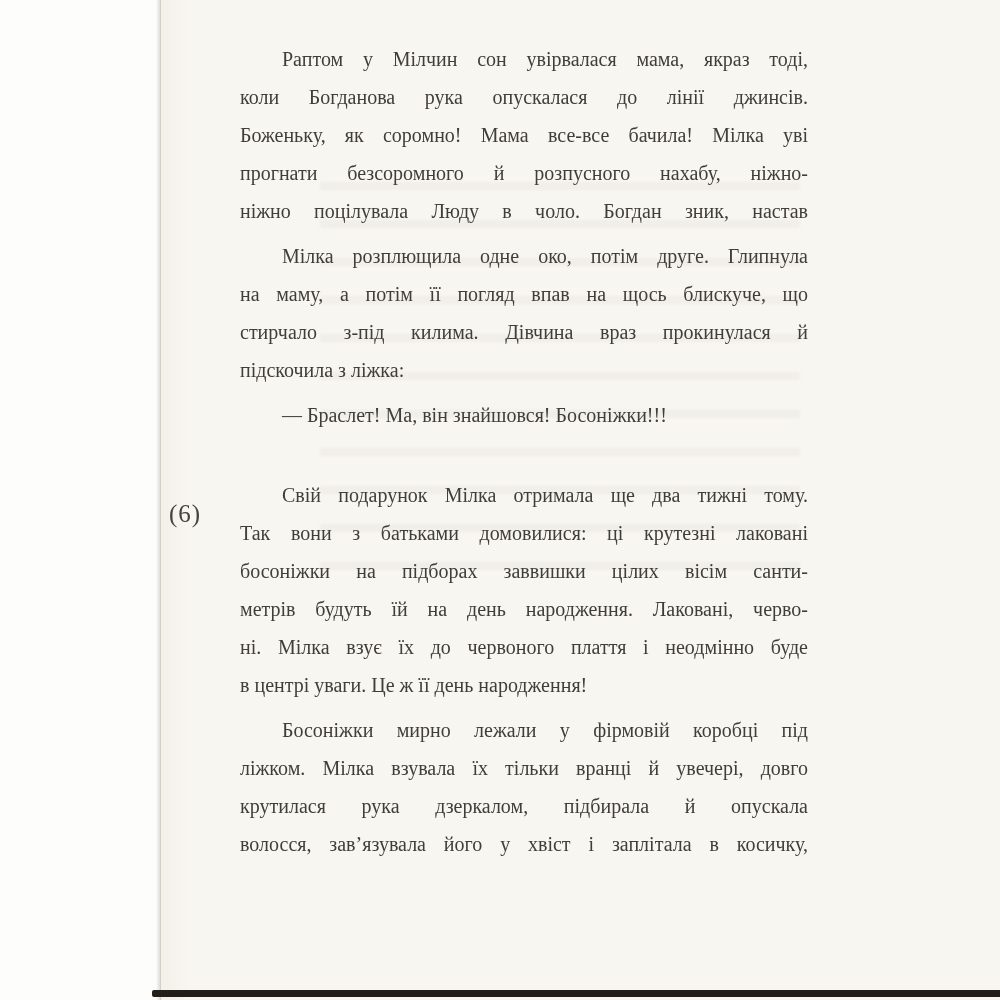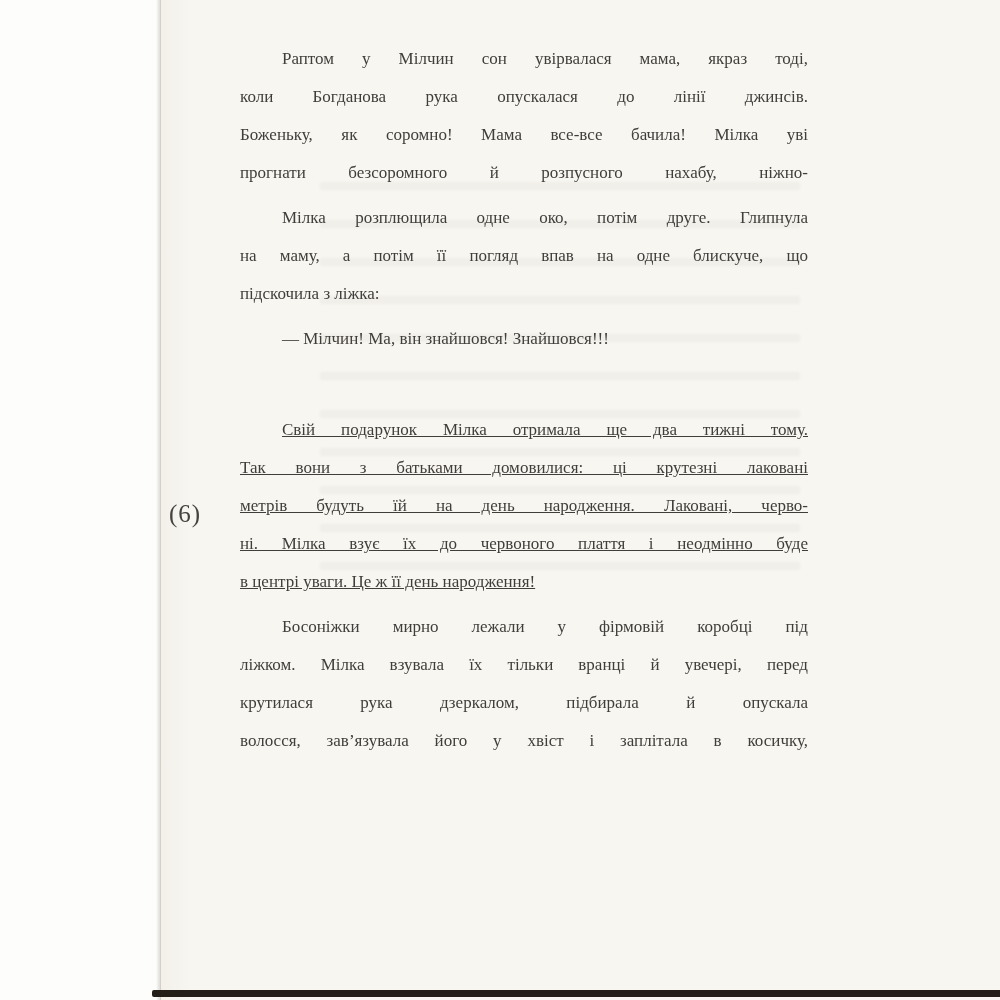--- a/index.html
+++ b/index.html
@@ -63,25 +63,25 @@
     font-size: 25px;
     color: #45433f;
     letter-spacing: 1px;
   }
   .text-block {
     position: absolute;
     left: 240px;
     top: 40px;
     width: 568px;
     color: #403e3b;
-    font-size: 17px;
+    font-size: 20px;
     line-height: 38px;
   }
   .paragraph { margin: 0 0 7px 0; }
-  .paragraph.section-break { margin-top: 53px; text-decoration: underline; }
+  .paragraph.section-break { margin-top: 42px; }
   .line {
     text-align: justify;
     text-align-last: justify;
     white-space: normal;
   }
   .line.last { text-align-last: left; }
   .line.justify-last { text-align-last: justify; }
   .line.first { text-indent: 42px; }
 </style>
 </head>
@@ -92,37 +92,40 @@
 <div class="show-through-ghost"></div>
 
 <div class="margin-note">(6)</div>
 
 <div class="text-block">
     <div class="paragraph">
       <div class="line first">Раптом у Мілчин сон увірвалася мама, якраз тоді,</div>
       <div class="line">коли Богданова рука опускалася до лінії джинсів.</div>
       <div class="line">Боженьку, як соромно! Мама все-все бачила! Мілка уві</div>
       <div class="line">прогнати безсоромного й розпусного нахабу, ніжно-</div>
+      <div class="line">ніжно поцілувала Люду в чоло. Богдан зник, настав</div>
     </div>
     <div class="paragraph">
       <div class="line first">Мілка розплющила одне око, потім друге. Глипнула</div>
-      <div class="line">на маму, а потім її погляд впав на одне блискуче, що</div>
+      <div class="line">на маму, а потім її погляд впав на щось блискуче, що</div>
+      <div class="line">стирчало з-під килима. Дівчина враз прокинулася й</div>
       <div class="line last">підскочила з ліжка:</div>
     </div>
     <div class="paragraph">
-      <div class="line first last">— Мілчин! Ма, він знайшовся! Знайшовся!!!</div>
+      <div class="line first last">— Браслет! Ма, він знайшовся! Босоніжки!!!</div>
     </div>
     <div class="paragraph section-break">
       <div class="line first">Свій подарунок Мілка отримала ще два тижні тому.</div>
       <div class="line">Так вони з батьками домовилися: ці крутезні лаковані</div>
+      <div class="line">босоніжки на підборах заввишки цілих вісім санти-</div>
       <div class="line">метрів будуть їй на день народження. Лаковані, черво-</div>
       <div class="line">ні. Мілка взує їх до червоного плаття і неодмінно буде</div>
       <div class="line last">в центрі уваги. Це ж її день народження!</div>
     </div>
     <div class="paragraph">
       <div class="line first">Босоніжки мирно лежали у фірмовій коробці під</div>
-      <div class="line">ліжком. Мілка взувала їх тільки вранці й увечері, перед</div>
+      <div class="line">ліжком. Мілка взувала їх тільки вранці й увечері, довго</div>
       <div class="line">крутилася рука дзеркалом, підбирала й опускала</div>
       <div class="line justify-last">волосся, зав’язувала його у хвіст і заплітала в косичку,</div>
     </div>
   </div>
 
 <div class="page-bottom-edge"></div>
 
 </body></html>

